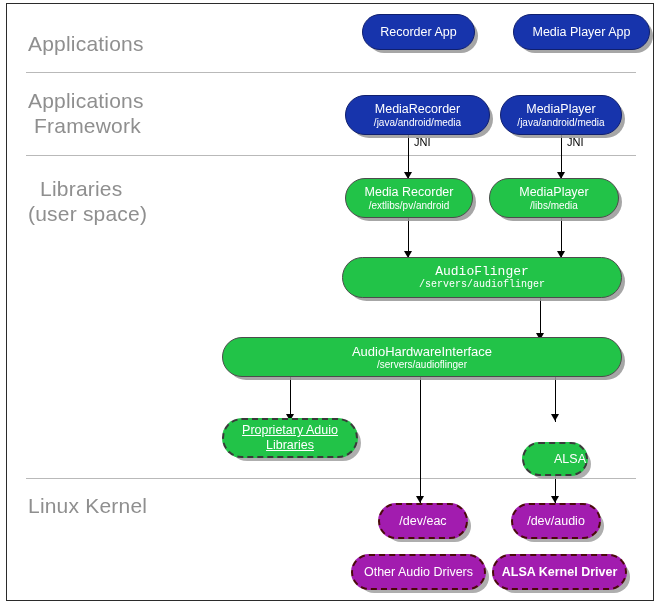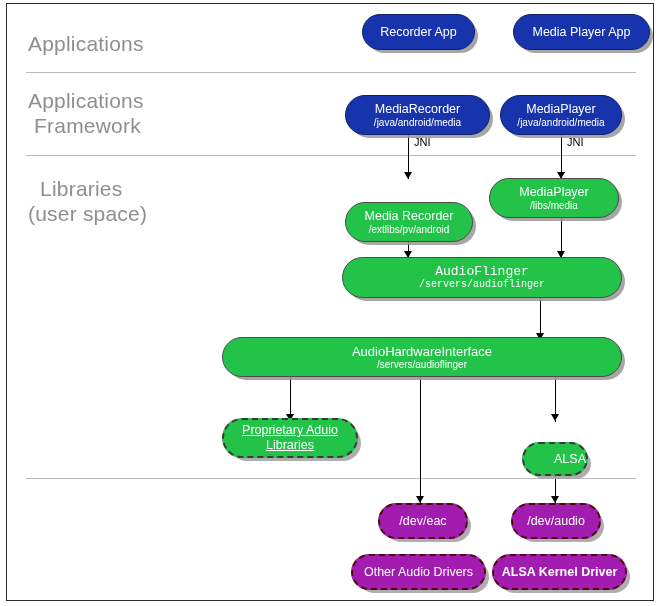--- a/index.html
+++ b/index.html
@@ -122,20 +122,21 @@
 
   <div class="sep" style="top:72px;"></div>
   <div class="sep" style="top:155px;"></div>
   <div class="sep" style="top:478px;"></div>
 
   <div class="layer-label" style="left:28px; top:31px;">Applications</div>
   <div class="layer-label" style="left:28px; top:88px;">Applications
  Framework</div>
   <div class="layer-label" style="left:28px; top:176px;">  Libraries
 (user space)</div>
+  <div class="layer-label" style="left:28px; top:493px;">Linux Kernel</div>
 
   <div class="vline" style="left:408px; top:135px; height:44px;"></div>
   <div class="arrowhead" style="left:404px; top:172px;"></div>
   <div class="edge-label" style="left:414px; top:136px;">JNI</div>
 
   <div class="vline" style="left:561px; top:135px; height:44px;"></div>
   <div class="arrowhead" style="left:557px; top:172px;"></div>
   <div class="edge-label" style="left:567px; top:136px;">JNI</div>
 
   <div class="vline" style="left:408px; top:218px; height:40px;"></div>
@@ -170,21 +171,21 @@
   <div class="node blue" style="left:345px; top:95px; width:145px; height:40px; border-radius:20px;">
     <div class="title">MediaRecorder</div>
     <div class="sub">/java/android/media</div>
   </div>
 
   <div class="node blue" style="left:500px; top:95px; width:122px; height:40px; border-radius:20px;">
     <div class="title">MediaPlayer</div>
     <div class="sub">/java/android/media</div>
   </div>
 
-  <div class="node green" style="left:345px; top:178px; width:128px; height:40px; border-radius:20px;margin-top:24px;">
+  <div class="node green" style="left:345px; top:178px; width:128px; height:40px; border-radius:20px;">
     <div class="title">Media Recorder</div>
     <div class="sub">/extlibs/pv/android</div>
   </div>
 
   <div class="node green" style="left:489px; top:178px; width:130px; height:40px; border-radius:20px;">
     <div class="title">MediaPlayer</div>
     <div class="sub">/libs/media</div>
   </div>
 
   <div class="node green big" style="left:342px; top:257px; width:280px; height:41px; border-radius:21px;font-family:Liberation Mono, monospace;">

